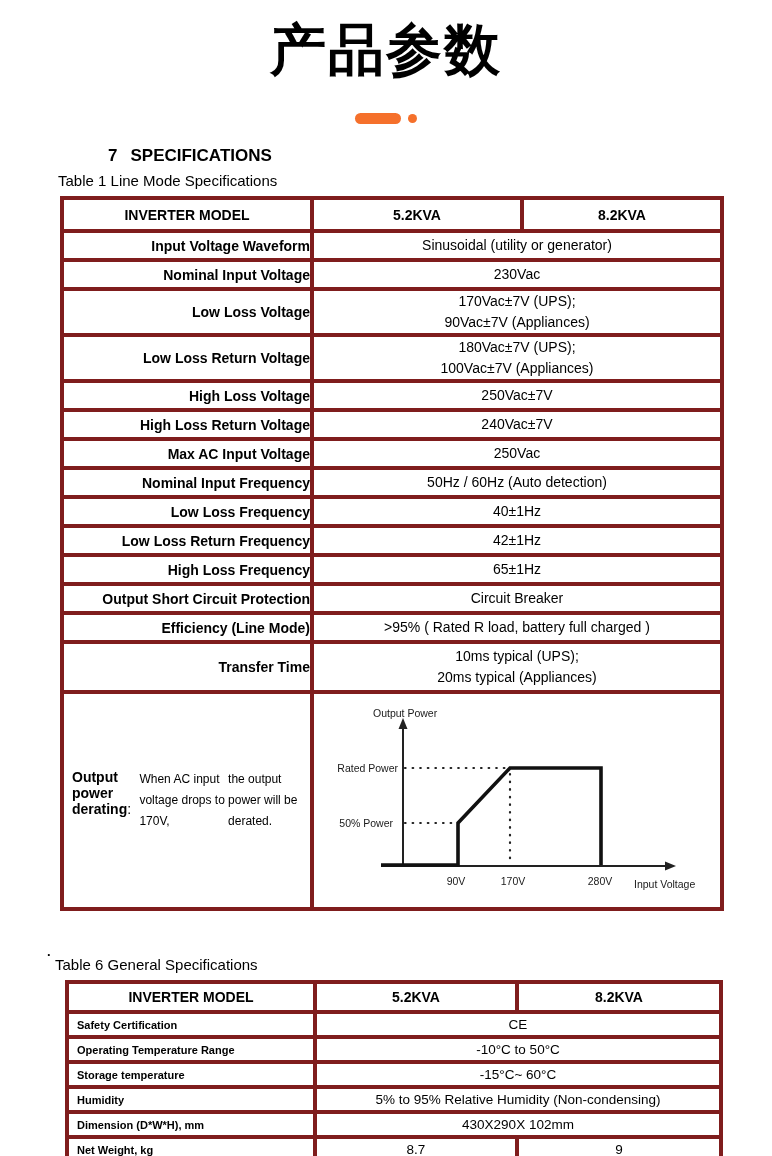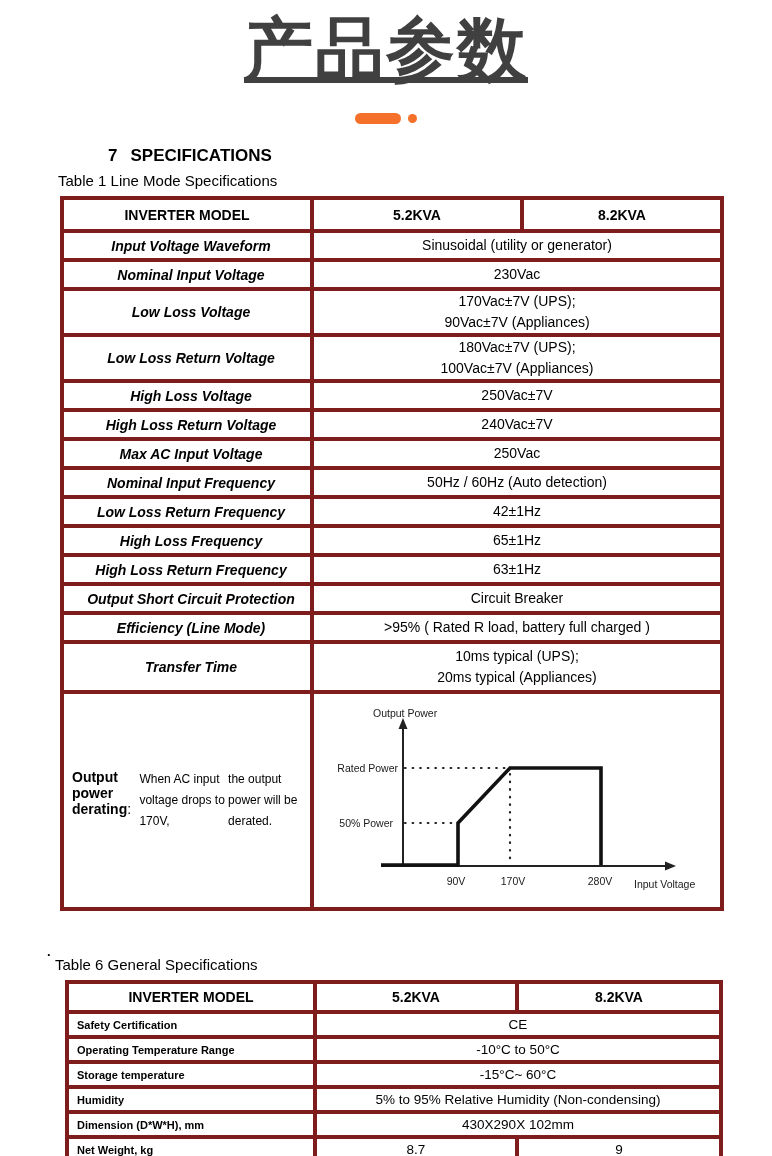--- a/index.html
+++ b/index.html
@@ -1,37 +1,37 @@
 <!DOCTYPE html>
 <html><head>
 <meta charset="utf-8">
 <style>
   html,body{margin:0;padding:0;background:#fff;}
   body{width:772px;height:1156px;position:relative;font-family:"Liberation Sans",sans-serif;color:#000;}
 
   .page-title{position:absolute;top:0px;left:0;width:100%;text-align:center;
-    font-size:69px;font-weight:900;letter-spacing:2px;line-height:100px;color:#404040;text-decoration:underline;}
+    font-size:56px;font-weight:900;letter-spacing:2px;line-height:100px;color:#000000;}
 
   .accent-row{position:absolute;top:113px;left:0;width:100%;display:flex;
     justify-content:center;align-items:center;gap:7px;}
   .accent-dash{width:46px;height:11px;border-radius:6px;}
   .accent-dot{width:9px;height:9px;border-radius:50%;}
 
   .section-heading{position:absolute;top:146px;left:63px;font-size:17px;font-weight:bold;margin-left:45px;}
   .section-heading .num{margin-right:13px;}
 
   .caption1{position:absolute;top:172px;left:58px;font-size:15px;}
 
   table{border-collapse:collapse;table-layout:fixed;}
   td,th{border:4px solid #7f1d1d;font-size:14px;padding:0;overflow:hidden;}
 
   .t1{position:absolute;top:196px;left:60px;width:660px;border:2px solid #000;}
   .t1 col.c1{width:250px}.t1 col.c2{width:210px}.t1 col.c3{width:200px}
   .t1 th{height:29px;font-size:14px;font-weight:bold;text-align:center;}
-  .t1 td.lbl{font-weight:bold;text-align:center;padding-left:8px;font-style:italic;}
+  .t1 td.lbl{font-weight:bold;text-align:right;padding-left:8px;}
   .t1 td.val{text-align:center;line-height:21px;}
   .h30{height:29px}.h45{height:44px}.h50{height:50px}
 
   .derate-cell{vertical-align:middle;}
   .derate-inner{padding:0 6px 0 8px;display:flex;flex-direction:row;justify-content:center;}
   .derate-title{font-size:14px;}
   .derate-line{font-size:12px;font-weight:normal;line-height:21px;}
 
   .chart-cell{height:213px;padding:0;vertical-align:top;}
   .chart-cell svg{display:block;}
@@ -107,30 +107,30 @@
   </tr>
   <tr class="h30">
     <td class="lbl">Max AC Input Voltage</td>
     <td class="val" colspan="2">250Vac</td>
   </tr>
   <tr class="h30">
     <td class="lbl">Nominal Input Frequency</td>
     <td class="val" colspan="2">50Hz / 60Hz (Auto detection)</td>
   </tr>
   <tr class="h30">
+    <td class="lbl">Low Loss Frequency</td>
+    <td class="val" colspan="2">40±1Hz</td>
+  </tr>
+  <tr class="h30">
     <td class="lbl">Low Loss Return Frequency</td>
     <td class="val" colspan="2">42±1Hz</td>
   </tr>
   <tr class="h30">
     <td class="lbl">High Loss Frequency</td>
     <td class="val" colspan="2">65±1Hz</td>
-  </tr>
-  <tr class="h30">
-    <td class="lbl">High Loss Return Frequency</td>
-    <td class="val" colspan="2">63±1Hz</td>
   </tr>
   <tr class="h30">
     <td class="lbl">Output Short Circuit Protection</td>
     <td class="val" colspan="2">Circuit Breaker</td>
   </tr>
   <tr class="h30">
     <td class="lbl">Efficiency (Line Mode)</td>
     <td class="val" colspan="2">&gt;95% ( Rated R load, battery full charged )</td>
   </tr>
   <tr class="h50">

